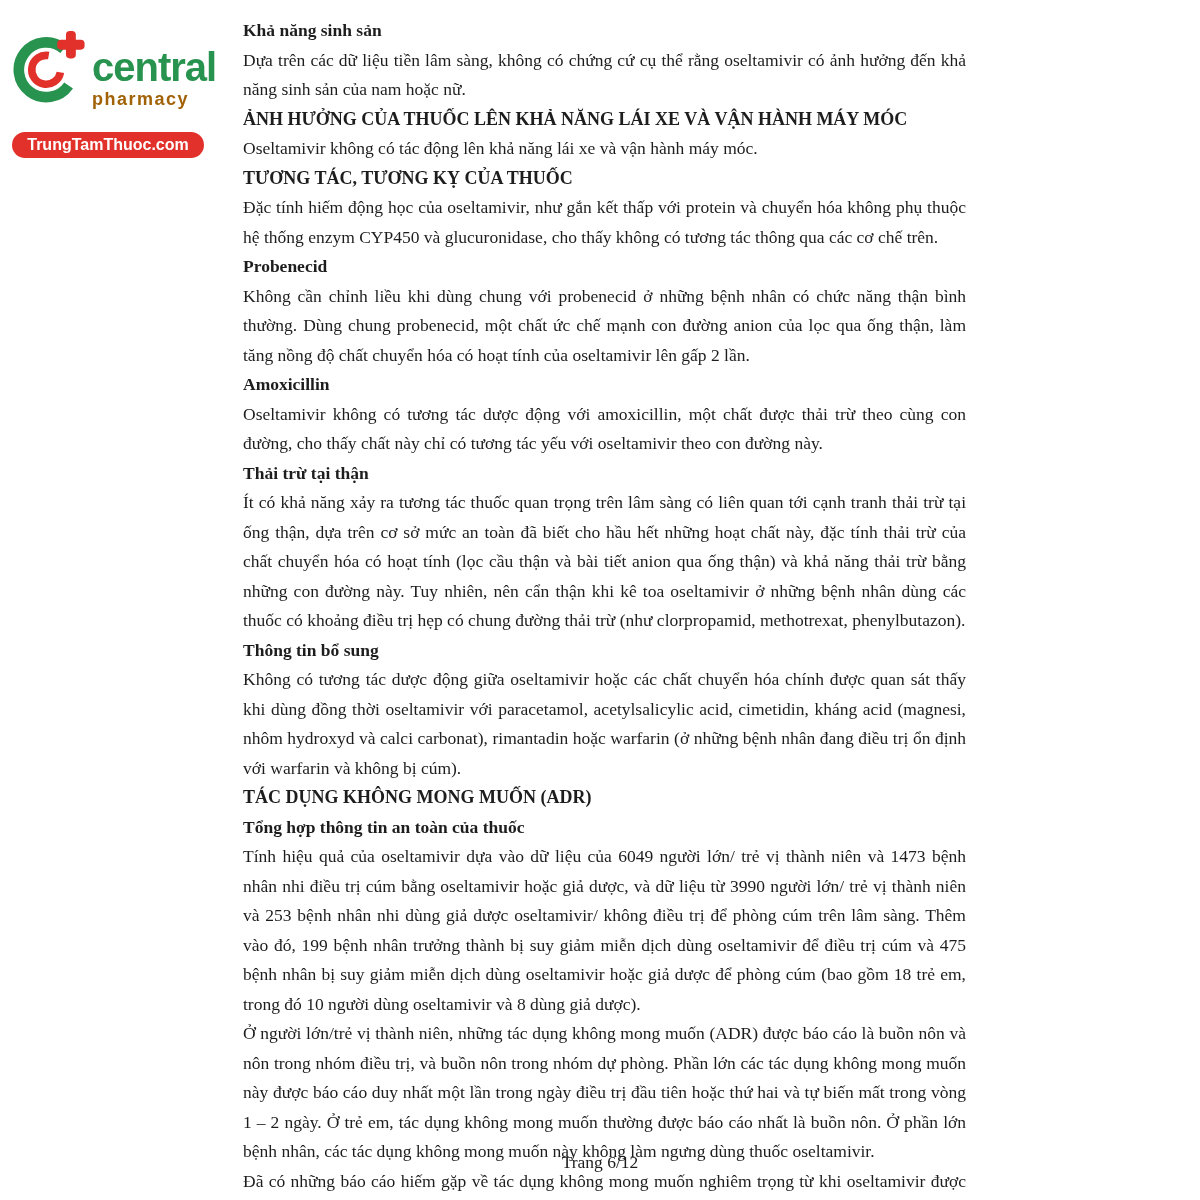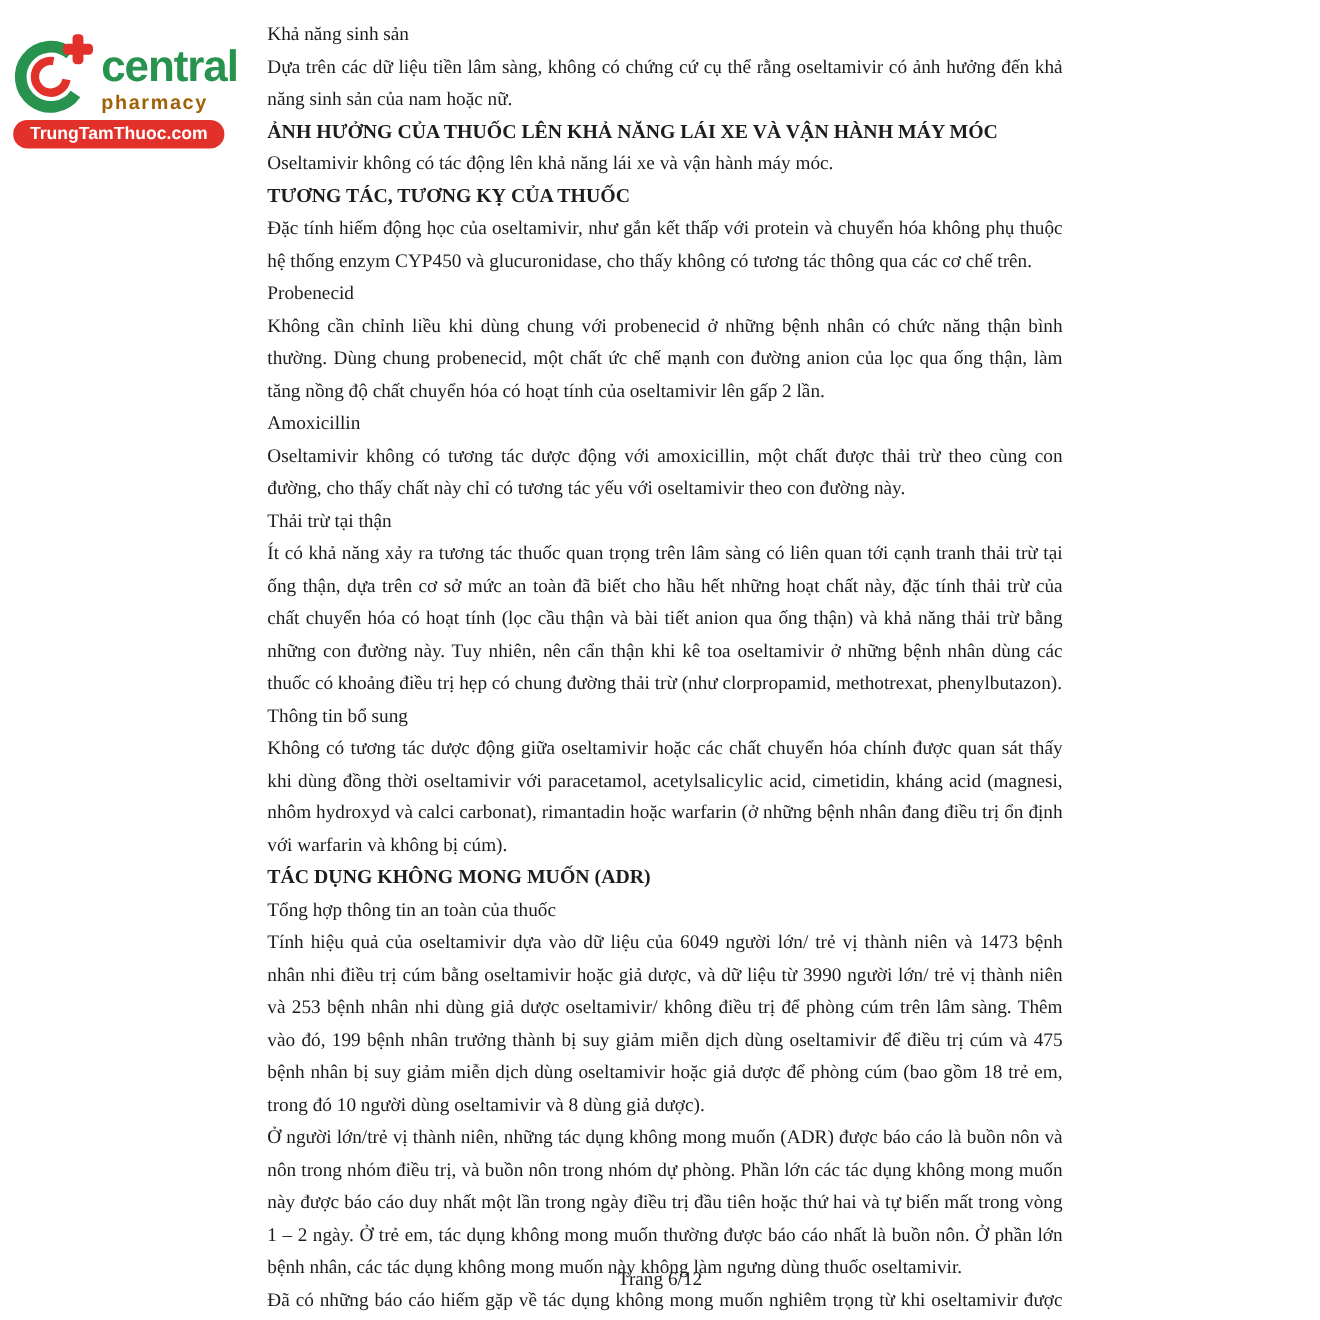--- a/index.html
+++ b/index.html
@@ -16,42 +16,42 @@
 
   
   .logo {
     position: absolute;
     left: 12px;
     top: 28px;
     width: 205px;
   }
   .logo-row {
     display: flex;
-    align-items: center;
+    align-items: flex-end;
     gap: 4px;
   }
   .logo-mark { flex: 0 0 auto; }
   .logo-text-col { display: flex; flex-direction: column; line-height: 1; margin-top: 6px; }
   .logo-brand {
     font-family: "Liberation Sans", sans-serif;
     font-weight: 700;
     font-size: 40px;
     letter-spacing: -1px;
     color: #27934E;
   }
   .logo-sub {
     font-family: "Liberation Sans", sans-serif;
     font-weight: 700;
     font-size: 18px;
     letter-spacing: 1.5px;
     color: #a16207;
     margin-top: 3px;
   }
   .logo-banner {
-    margin-top: 0;
+    margin-top: 24px;
     width: 192px;
     height: 26px;
     border-radius: 13px;
     background: #E2312A;
     color: #ffffff;
     font-family: "Liberation Sans", sans-serif;
     font-weight: 700;
     font-size: 16px;
     display: flex;
     align-items: center;
@@ -61,21 +61,21 @@
   
   .content {
     position: absolute;
     left: 243px;
     top: 16px;
     width: 723px;
     font-size: 17.5px;
     line-height: 29.5px;
     text-align: justify;
   }
-  .h-sub  { font-weight: 400; text-align: left; }
+  .h-sub  { font-weight: 700; text-align: left; }
   .h-main { font-weight: 700; font-size: 18px; text-align: left; }
   .para   { }
 
   .footer {
     position: absolute;
     left: 0;
     top: 1152px;
     width: 100%;
     text-align: center;
     font-size: 17.5px;

